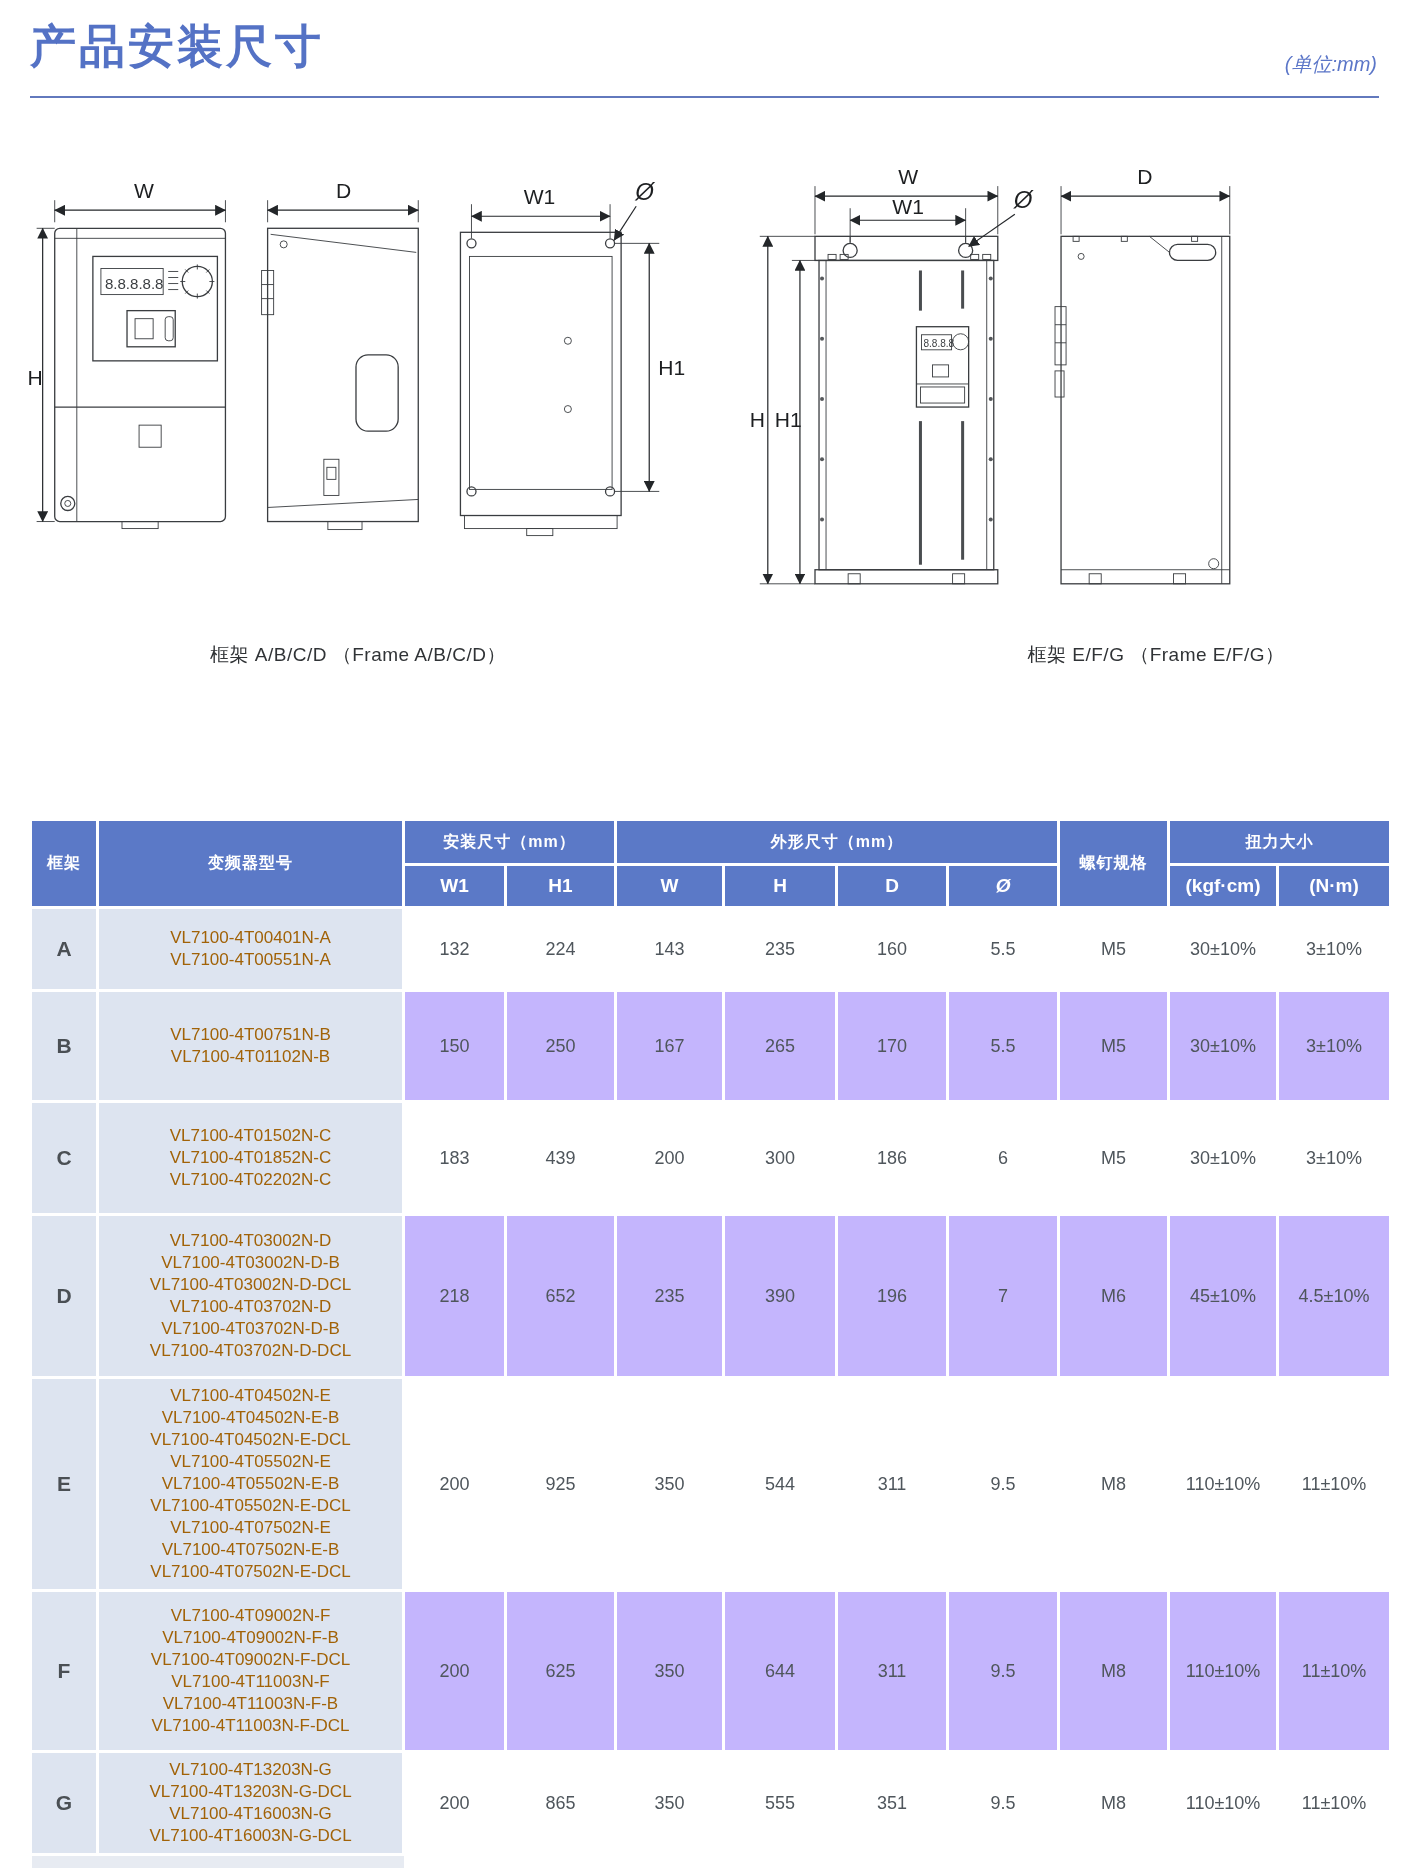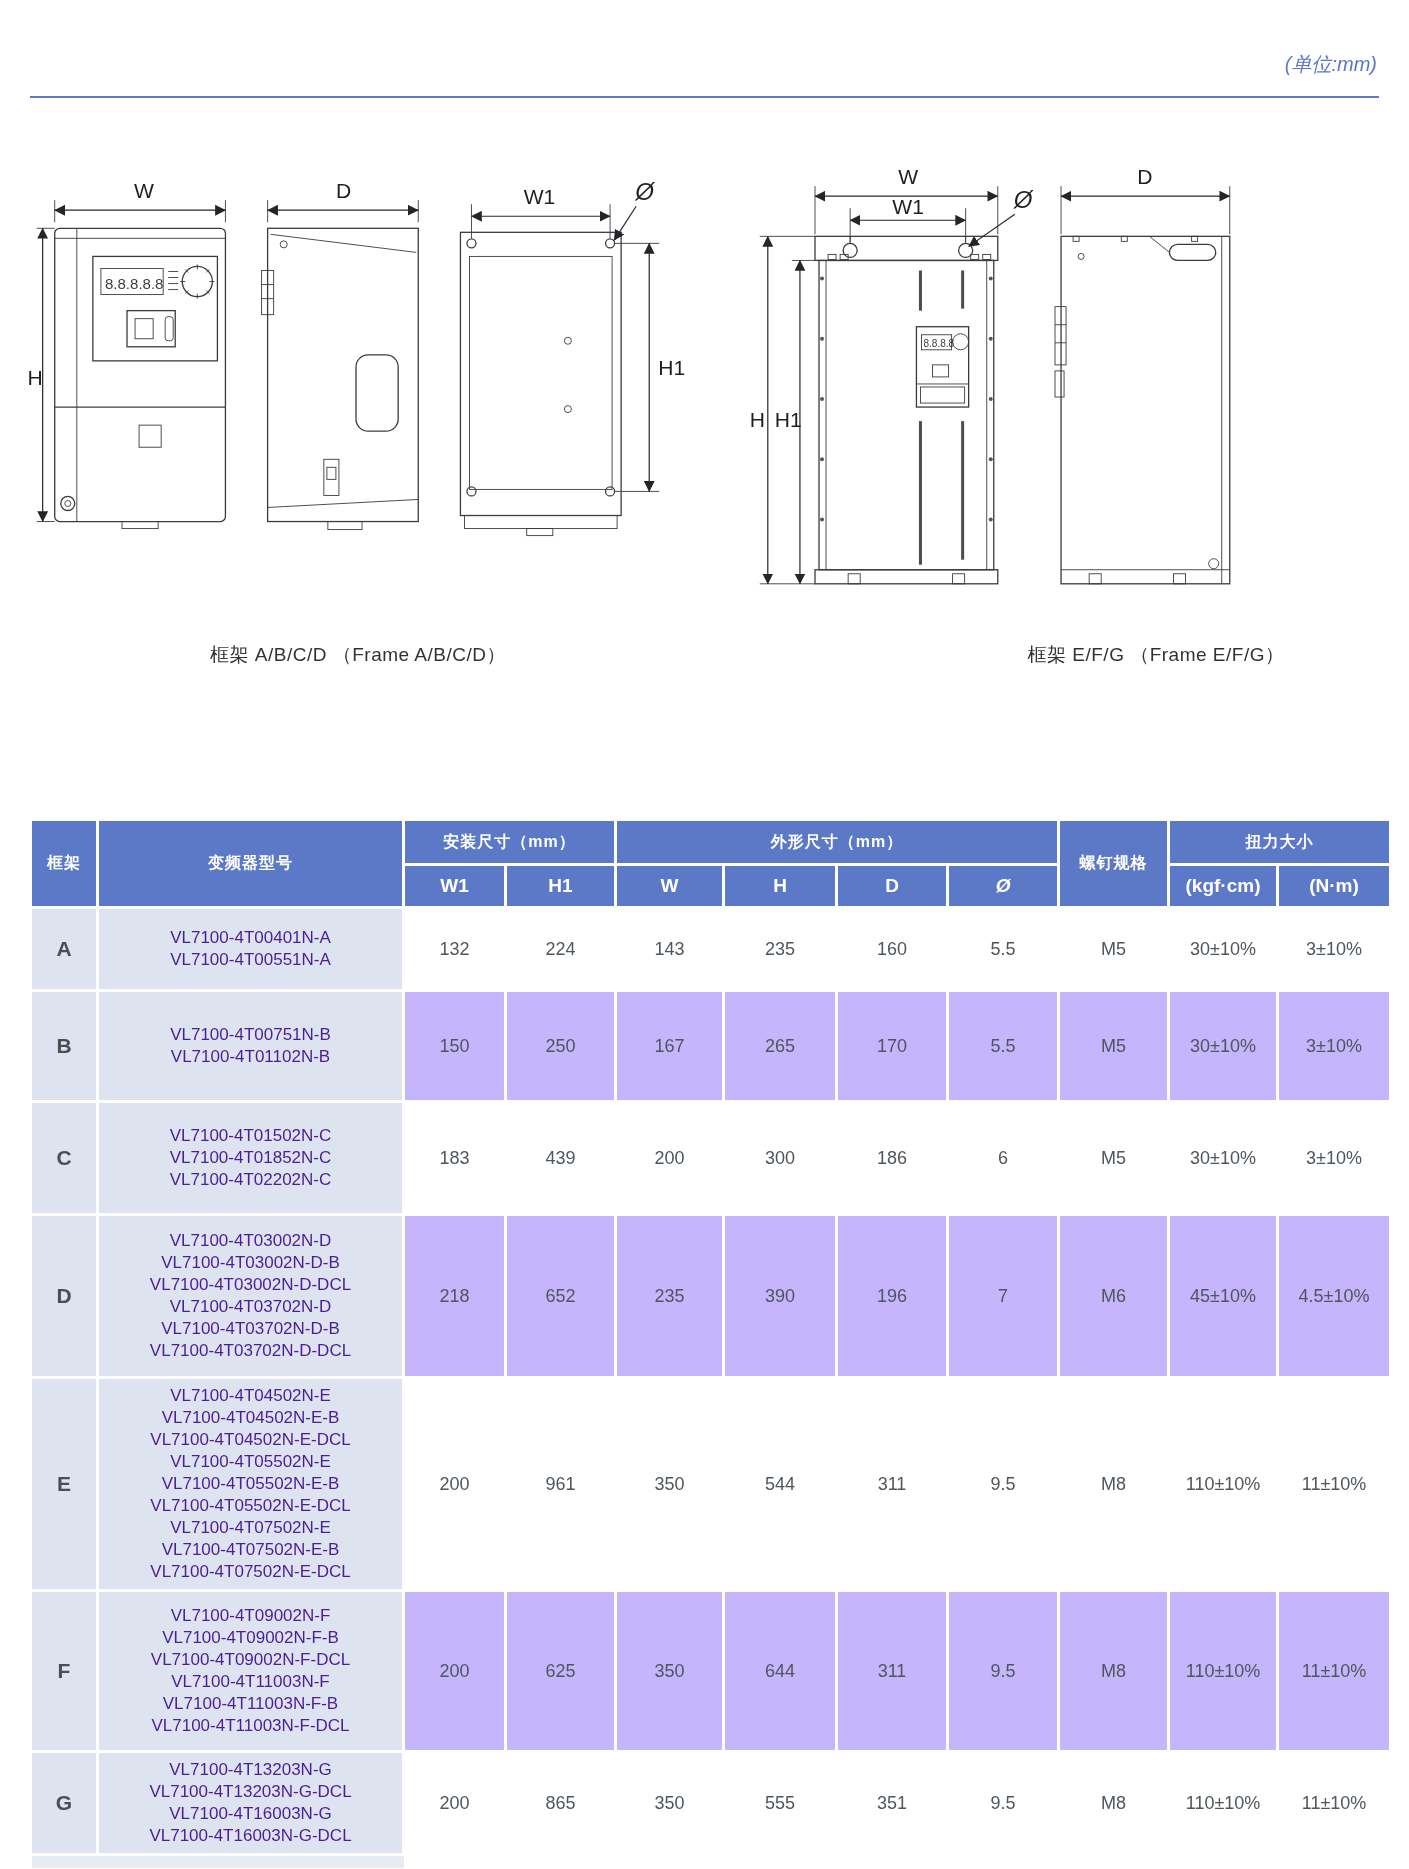--- a/index.html
+++ b/index.html
@@ -50,38 +50,39 @@
     background:#5b79c7;color:#ffffff;font-weight:bold;font-size:16px;
     letter-spacing:1px;
   }
   tr.hrow1 th{height:42px;}
   tr.hrow2 th{height:40px;font-size:19px;letter-spacing:0;}
   th.phi-hd{font-style:italic;font-size:21px;}
   td.frame-cell{
     background:#dde4f0;color:#4a4f54;font-size:21px;font-weight:bold;
   }
   td.model-cell{
-    background:#dde4f0;color:#4c1d95;font-size:17px;line-height:22px;
+    background:#dde4f0;color:#a16207;font-size:17px;line-height:22px;
     text-align:left;padding-left:17px;white-space:pre-line;margin-left:20px;
   }
   td.data-cell{background:#ffffff;color:#4f565c;font-size:18px;}
   tr.alt td.data-cell{background:#c4b5fd;}
   tr.h-a{height:80px;} tr.h-b{height:108px;} tr.h-c{height:110px;}
   tr.h-d{height:160px;} tr.h-e{height:210px;} tr.h-f{height:158px;}
   tr.h-g{height:100px;}
   .table-continuation{
     width:372px;height:12px;margin:0 0 0 32px;background:#e7ebf2;
   }
 </style>
 </head>
 <body>
 
 <div class="page">
 
   <div class="hdr">
+    <h1>产品安装尺寸</h1>
     <span class="unit-note">(单位:mm)</span>
   </div>
   <div class="title-rule"></div>
 
   <section class="drawings">
 
     <figure class="drawing drawing--abcd">
       <svg viewBox="0 0 660 470">
         <defs>
           <marker id="arr" viewBox="0 0 10 10" refX="9.5" refY="5" markerWidth="9" markerHeight="9" orient="auto-start-reverse">
@@ -402,21 +403,21 @@
         <td class="model-cell">VL7100-4T04502N-E
 VL7100-4T04502N-E-B
 VL7100-4T04502N-E-DCL
 VL7100-4T05502N-E
 VL7100-4T05502N-E-B
 VL7100-4T05502N-E-DCL
 VL7100-4T07502N-E
 VL7100-4T07502N-E-B
 VL7100-4T07502N-E-DCL</td>
         <td class="data-cell">200</td>
-        <td class="data-cell">961</td>
+        <td class="data-cell">925</td>
         <td class="data-cell">350</td>
         <td class="data-cell">544</td>
         <td class="data-cell">311</td>
         <td class="data-cell">9.5</td>
         <td class="data-cell">M8</td>
         <td class="data-cell">110±10%</td>
         <td class="data-cell">11±10%</td>
       </tr>
       <tr class="h-f alt">
         <td class="frame-cell">F</td>

